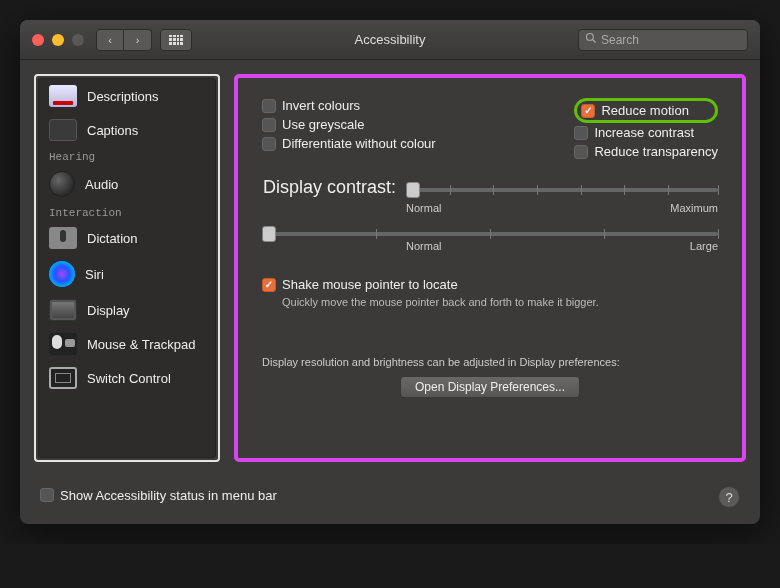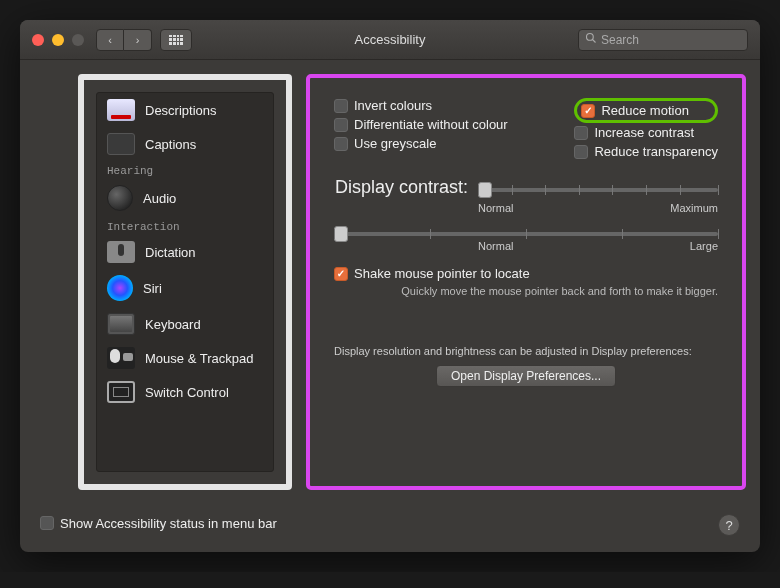--- a/index.html
+++ b/index.html
@@ -17,21 +17,21 @@
 .navbtn:last-child { border-radius: 0 4px 4px 0; border-left: none; }
 .gridbtn { width: 32px; height: 22px; background: #5a5856; border: 1px solid #2e2c2a; border-radius: 4px; margin-left: 8px; display: flex; align-items: center; justify-content: center; }
 .gridbtn .dots { width: 14px; height: 10px; display: grid; grid-template-columns: repeat(4,1fr); grid-template-rows: repeat(3,1fr); gap: 1px; }
 .gridbtn .dots span { background: #ddd; border-radius: 0; }
 .title { position: absolute; left: 50%; transform: translateX(-50%); color: #ddd; font-size: 13px; }
 .searchwrap { margin-left: auto; width: 170px; height: 22px; background: #565452; border: 1px solid #2e2c2a; border-radius: 4px; display: flex; align-items: center; padding: 0 6px; color: #aaa; }
 .searchwrap .sicon { margin-right: 4px; font-size: 12px; }
 .searchwrap input { background: none; border: none; outline: none; color: #ddd; font-size: 12px; width: 100%; }
 .searchwrap input::placeholder { color: #aaa; }
 .body { display: flex; padding: 14px; gap: 14px; }
-.sidebar-outer { border: 6px solid #e5e5e5; border-radius: 4px; padding: 12px; margin-left: 44px; }
+.sidebar-outer { border: 2px solid #e5e5e5; border-radius: 4px; padding: 2px; }
 .sidebar { width: 178px; height: 380px; background: #2e2c2a; border-radius: 3px; overflow-y: auto; position: relative; border:1px solid #252321; }
 .sidebar::-webkit-scrollbar { width: 10px; }
 .sidebar::-webkit-scrollbar-thumb { background: #5a5856; border-radius: 5px; }
 .side-item { display: flex; align-items: center; padding: 6px 10px; gap: 10px; cursor: default; }
 .side-group { padding: 4px 10px 2px; font-size: 11px; color: #999; font-family: Liberation Mono, monospace; }
 .side-icon { width: 28px; height: 22px; display: flex; align-items: center; justify-content: center; border-radius: 3px; }
 .side-label { font-size: 13px; color: #eee; }
 .icon-desc { background: linear-gradient(#e8e8ff,#b8b8d8); position:relative; }
 .icon-desc::after { content:""; position:absolute; bottom:2px; left:4px; right:4px; height:4px; background:#c00; border-radius:1px; }
 .icon-cap { background: #3a3a3a; border:1px solid #555; }
@@ -55,21 +55,21 @@
 .toprow { display:flex; justify-content: space-between; }
 .topcol { display:flex; flex-direction:column; }
 .highlight-ring { border: 3px solid #5fbf00; border-radius: 14px; padding: 2px 8px 2px 4px; display:inline-flex; align-items:center; gap:6px; margin-bottom:2px; }
 .sliderblk { margin-top: 14px; }
 .sliderlabel { text-align: right; width: 134px; display:inline-block; font-size:18px; color:#eee; }
 .sliderrow { display:flex; align-items:center; gap: 10px; }
 .slidertrack { flex: 1; height: 4px; background: #666; border-radius: 2px; position: relative; margin-top:4px; }
 .slidertrack .tick { position:absolute; top:-3px; width:1px; height:10px; background:#777; }
 .sliderthumb { position:absolute; top:-6px; width:14px; height:16px; background:#ccc; border-radius:3px; border:1px solid #888; }
 .sliderticks { display:flex; justify-content:space-between; font-size:11px; color:#ccc; margin-top:4px; margin-left: 144px; }
-.shake { margin-top: 14px; text-align: right; }
+.shake { margin-top: 25px; }
 .shakehint { font-size: 11px; color: #bbb; margin-left: 20px; margin-top:2px; }
 .dispnote { text-align:left; font-size:11px; color:#ccc; margin-top: 48px; }
 .openbtn { display:block; margin: 8px auto 0; background: linear-gradient(#6a6866,#585654); border:1px solid #3a3836; border-radius:4px; padding: 3px 14px; font-size:12px; color:#eee; }
 .footer { display:flex; align-items:center; padding: 10px 20px 16px; gap:8px; }
 .helpbtn { margin-left:auto; width:22px; height:22px; border-radius:50%; background:#5c5a58; border:1px solid #3e3c3a; color:#ddd; display:flex; align-items:center; justify-content:center; font-size:13px; }
 </style>
 </head>
 <body>
 
 <div class="window">
@@ -137,21 +137,21 @@
         <div class="side-item">
           <div class="side-icon icon-dict"></div>
           <span class="side-label">Dictation</span>
         </div>
         <div class="side-item">
           <div class="side-icon icon-siri"></div>
           <span class="side-label">Siri</span>
         </div>
         <div class="side-item">
           <div class="side-icon icon-kbd"></div>
-          <span class="side-label">Keyboard</span>
+          <span class="side-label">Display</span>
         </div>
         <div class="side-item">
           <div class="side-icon icon-mouse"></div>
           <span class="side-label">Mouse &amp; Trackpad</span>
         </div>
         <div class="side-item">
           <div class="side-icon icon-switch"></div>
           <span class="side-label">Switch Control</span>
         </div>
       </div>
@@ -159,25 +159,25 @@
 
     <div class="mainpane">
       <div class="toprow">
         <div class="topcol">
           <div class="checkrow">
             <span class="checkbox"></span>
             <span class="checklabel">Invert colours</span>
           </div>
           <div class="checkrow">
             <span class="checkbox"></span>
+            <span class="checklabel">Use greyscale</span>
+          </div>
+          <div class="checkrow">
+            <span class="checkbox"></span>
             <span class="checklabel">Differentiate without colour</span>
-          </div>
-          <div class="checkrow">
-            <span class="checkbox"></span>
-            <span class="checklabel">Use greyscale</span>
           </div>
         </div>
         <div class="topcol">
           <div class="highlight-ring">
             <div class="checkrow" style="margin:0">
               <span class="checkbox checked"></span>
               <span class="checklabel">Reduce motion</span>
             </div>
           </div>
           <div class="checkrow">

